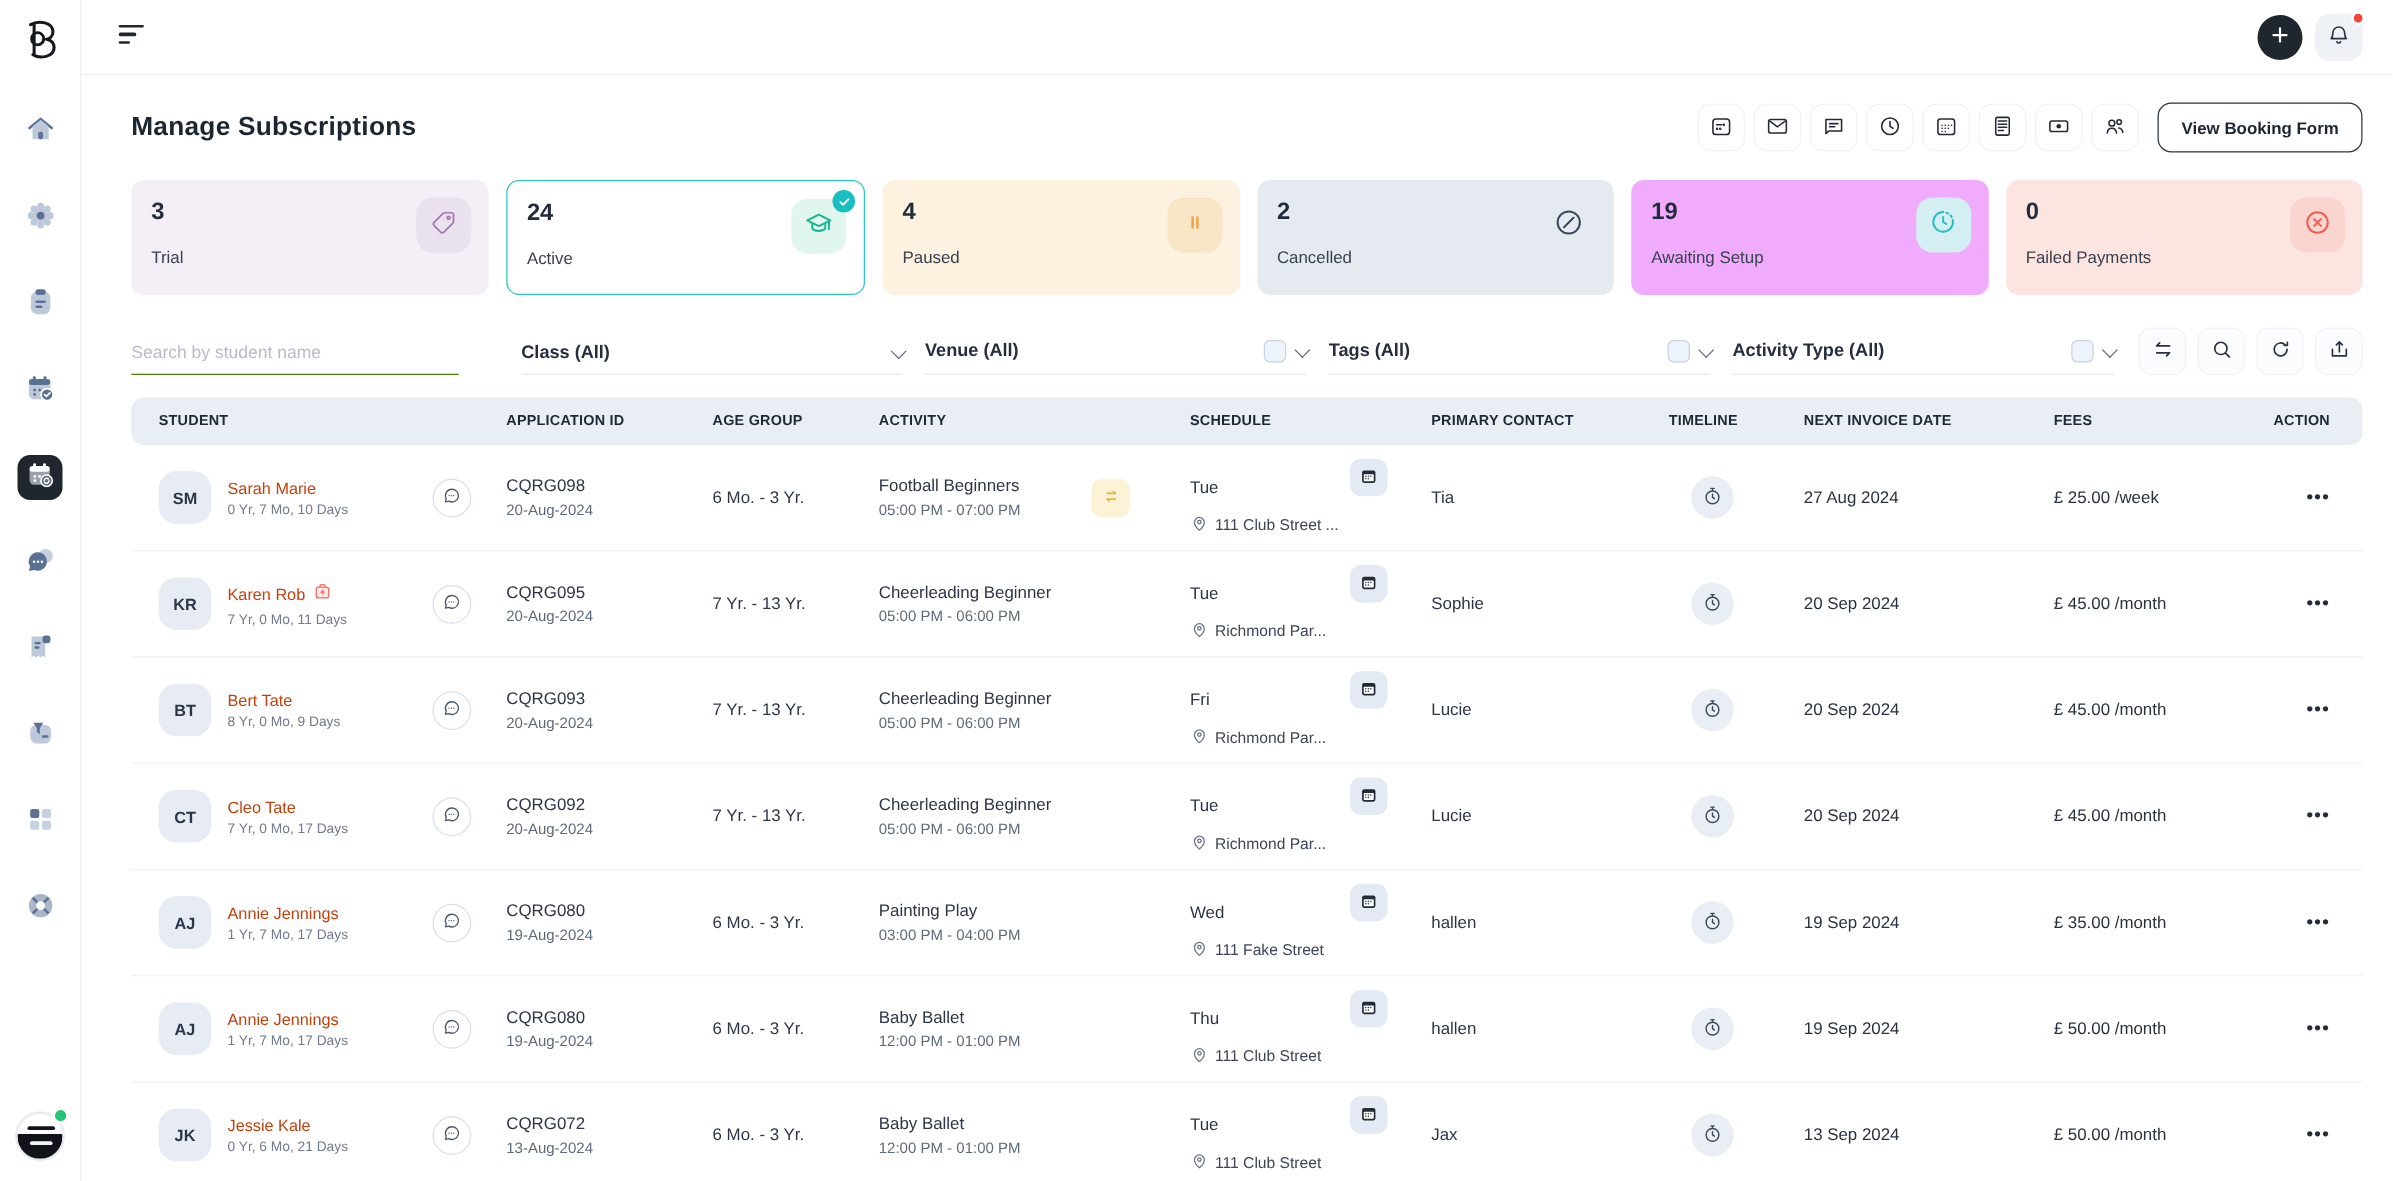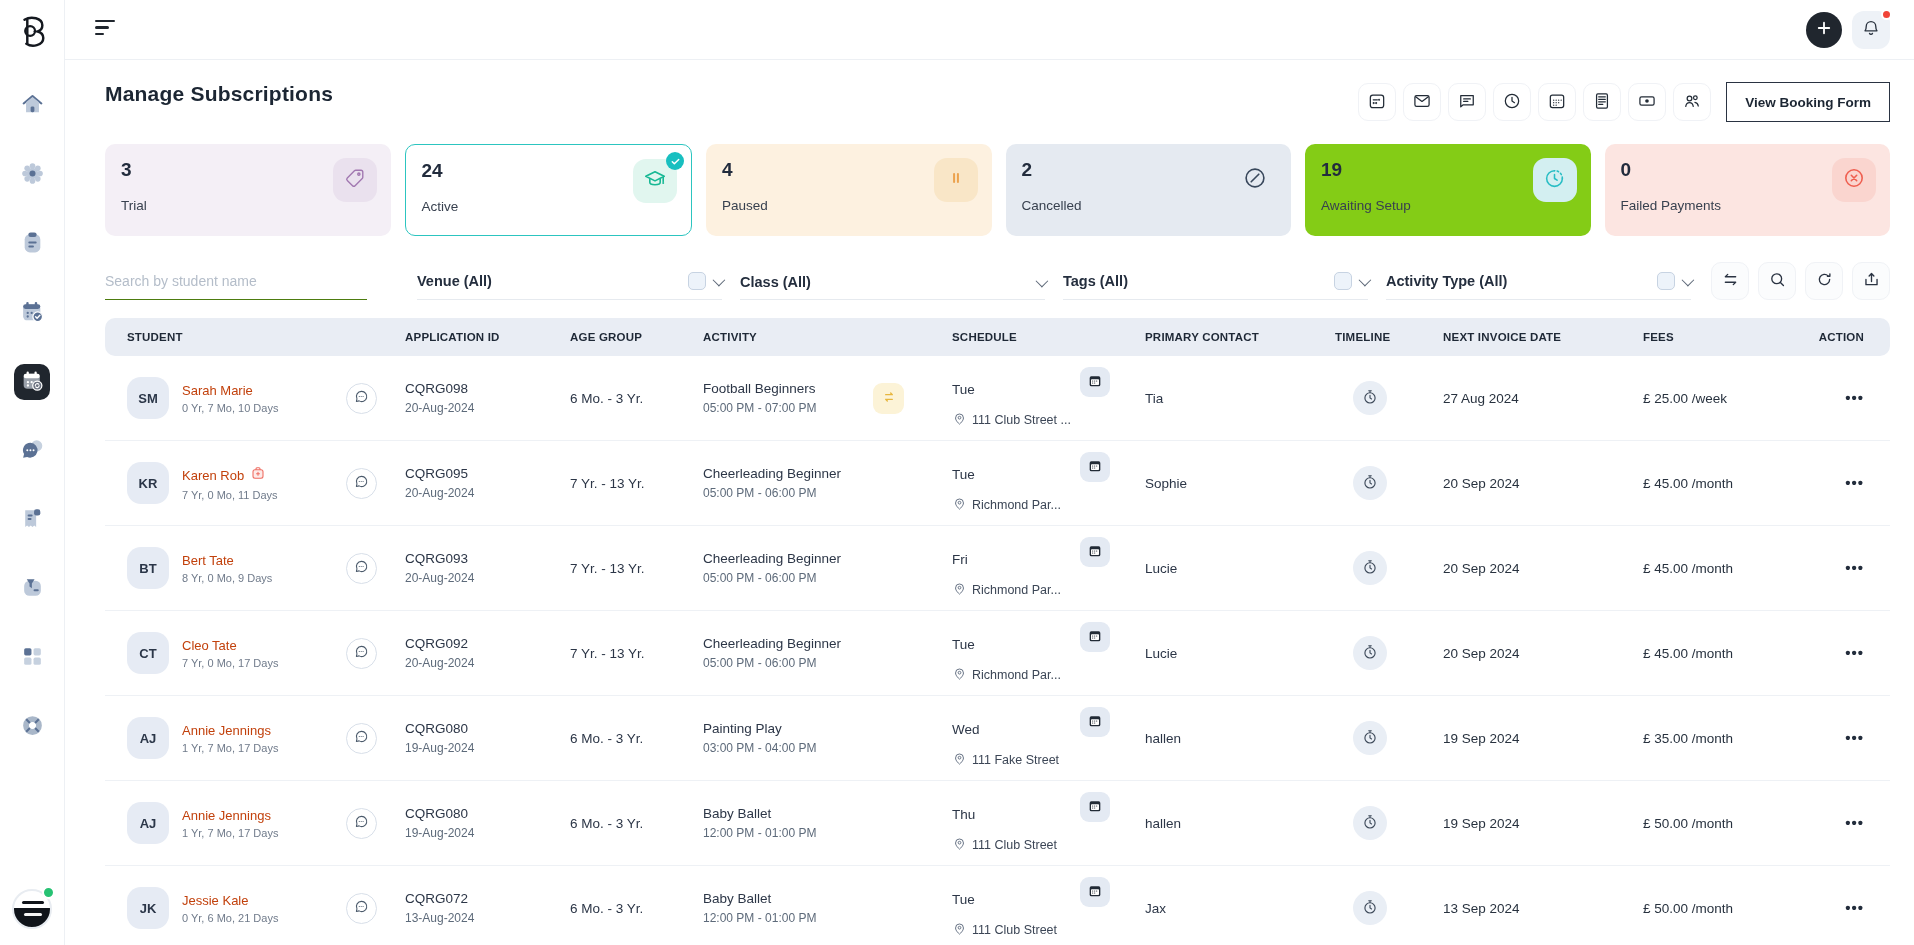--- a/index.html
+++ b/index.html
@@ -35,44 +35,44 @@
   .plus-btn { width:36px; height:36px; border-radius:50%; background:#20262e; border:none; cursor:pointer;
     display:flex; align-items:center; justify-content:center; }
   .bell-btn { width:38px; height:38px; border-radius:12px; background:#eef2f7; border:none; cursor:pointer;
     display:flex; align-items:center; justify-content:center; position:relative; }
   .bell-dot { position:absolute; top:-2px; right:-2px; width:11px; height:11px; border-radius:50%;
     background:#f04438; border:2px solid #fff; }
 
   .content { padding:22px 24px 0 40px; flex:1; display:flex; flex-direction:column; }
 
   
-  .page-head { display:flex; }
+  .page-head { display:flex; align-items:center; }
   .page-title { font-size:21px; font-weight:700; color:#1c2633; letter-spacing:.2px; }
   .head-tools { margin-left:auto; display:flex; align-items:center; gap:7px; }
   .tool-btn { width:38px; height:38px; border-radius:10px; background:#fff; border:1px solid #f0f2f6;
     display:flex; align-items:center; justify-content:center; cursor:pointer; }
   .tool-btn svg { width:20px; height:20px; stroke:#222b36; }
-  .view-booking-btn { margin-left:8px; height:40px; padding:0 18px; border-radius:0; background:#fff;
+  .view-booking-btn { margin-left:8px; height:40px; padding:0 18px; border-radius:11px; background:#fff;
     border:1px solid #2a3342; font-family:inherit; font-size:13.5px; font-weight:700; color:#1c2633; cursor:pointer; }
 
   
   .cards { display:flex; gap:14px; margin-top:22px; }
   .card { flex:1; height:92px; border-radius:10px; padding:15px 16px; position:relative; cursor:pointer; }
   .card .count { font-size:19px; font-weight:700; color:#222c3d; }
   .card .label { font-size:13.5px; color:#38414f; margin-top:17px; }
   .card-iconbox { position:absolute; top:14px; right:14px; width:44px; height:44px; border-radius:13px;
     display:flex; align-items:center; justify-content:center; }
   .card-trial { background:#f4eff6; } .card-trial .card-iconbox { background:#eae1ee; }
   .card-active { background:#fff; border:1.6px solid #2cc5c0; }
   .card-active .card-iconbox { background:#e1f6ef; }
   .check-badge { position:absolute; top:-7px; right:-7px; width:18px; height:18px; border-radius:50%;
     background:#18bfc0; display:flex; align-items:center; justify-content:center; }
   .card-paused { background:#fdf1e0; } .card-paused .card-iconbox { background:#f9e6c7; }
   .card-cancelled { background:#e5eaf1; } .card-cancelled .card-iconbox { background:transparent; }
-  .card-awaiting { background:#84cc16; } .card-awaiting .card-iconbox { background:#d3eff1; }
+  .card-awaiting { background:#f0abfc; } .card-awaiting .card-iconbox { background:#d3eff1; }
   .card-failed { background:#fce5e1; } .card-failed .card-iconbox { background:#fad5cf; }
 
   
   .filters { display:flex; align-items:flex-end; margin-top:26px; gap:18px; }
   .f-search { width:262px; margin-right:32px; }
   .f-search input { width:100%; border:none; outline:none; font-family:inherit; font-size:14px;
     color:#38414f; padding:6px 0 10px; border-bottom:1px solid #4d7c0f; }
   .f-search input::placeholder { color:#b4bdc9; }
   .f-select { flex:1; border-bottom:1px solid #e6eaef; padding-bottom:9px; display:flex;
     align-items:center; cursor:pointer; }
@@ -414,29 +414,29 @@
                 </svg></span>
             </div>
         </div>
       </div>
 
       <div class="filters">
         <div class="f-search">
           <input type="text" placeholder="Search by student name" style="">
         </div>
         <div class="f-select">
+          <span class="f-label">Class (All)</span>
+          <div class="f-right">
+              <span class="chev"></span>
+            </div>
+        </div>
+        <div class="f-select">
           <span class="f-label">Venue (All)</span>
           <div class="f-right">
               <span class="mini-check"></span>
-              <span class="chev"></span>
-            </div>
-        </div>
-        <div class="f-select">
-          <span class="f-label">Class (All)</span>
-          <div class="f-right">
               <span class="chev"></span>
             </div>
         </div>
         <div class="f-select">
           <span class="f-label">Tags (All)</span>
           <div class="f-right">
               <span class="mini-check"></span>
               <span class="chev"></span>
             </div>
         </div>

